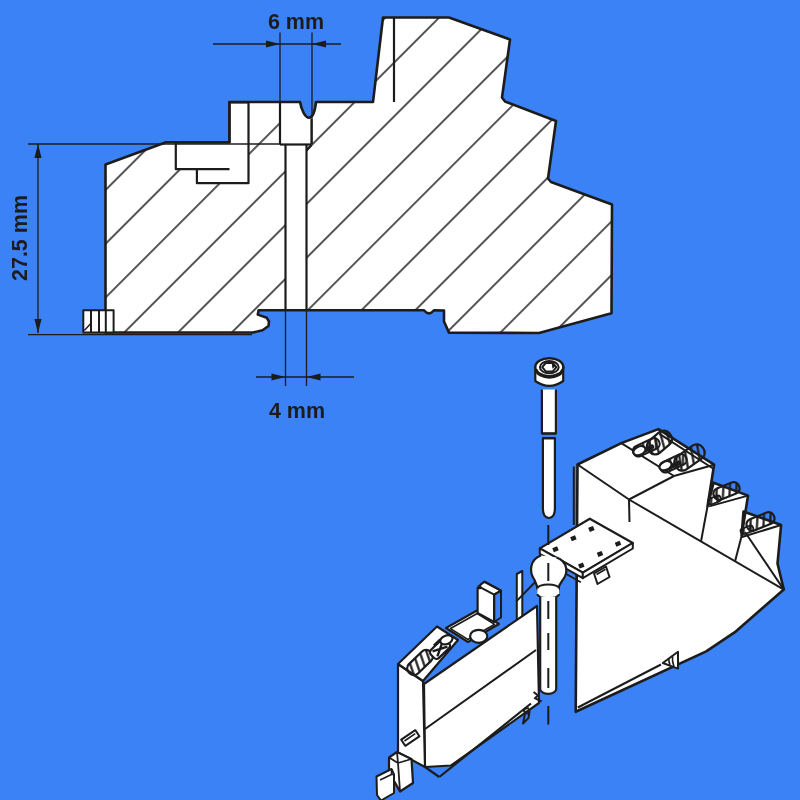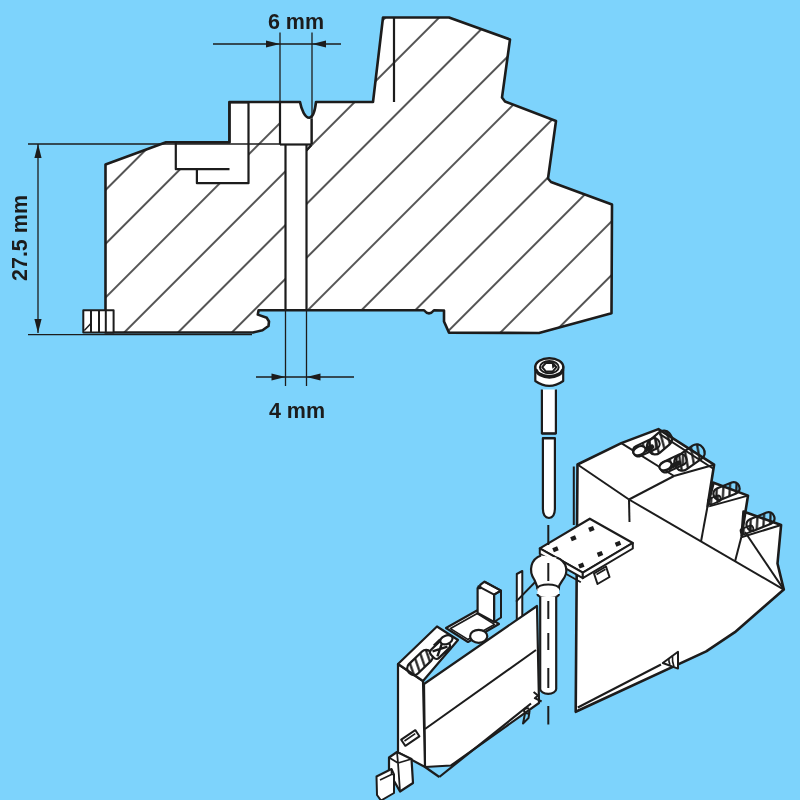--- a/index.html
+++ b/index.html
@@ -1,16 +1,16 @@
 <!DOCTYPE html>
 <html><head>
 <meta charset="utf-8">
 <style>
   html,body{margin:0;padding:0;background:#ffffff;}
-  .page{width:800px;height:800px;background:#7dd3fc;position:relative;overflow:hidden;}
+  .page{width:800px;height:800px;background:#3b82f6;position:relative;overflow:hidden;}
   svg text{font-family:"Liberation Sans","DejaVu Sans",sans-serif;font-weight:bold;fill:#1c1c1c;}
   .dimlabel{font-size:21.5px;letter-spacing:0px;}
 </style>
 </head>
 <body>
 
 <div class="page">
 <svg width="800" height="800" viewBox="0 0 800 800">
   <defs>
     <pattern id="sectionHatch" width="38" height="38" patternUnits="userSpaceOnUse" patternTransform="rotate(-45)">

